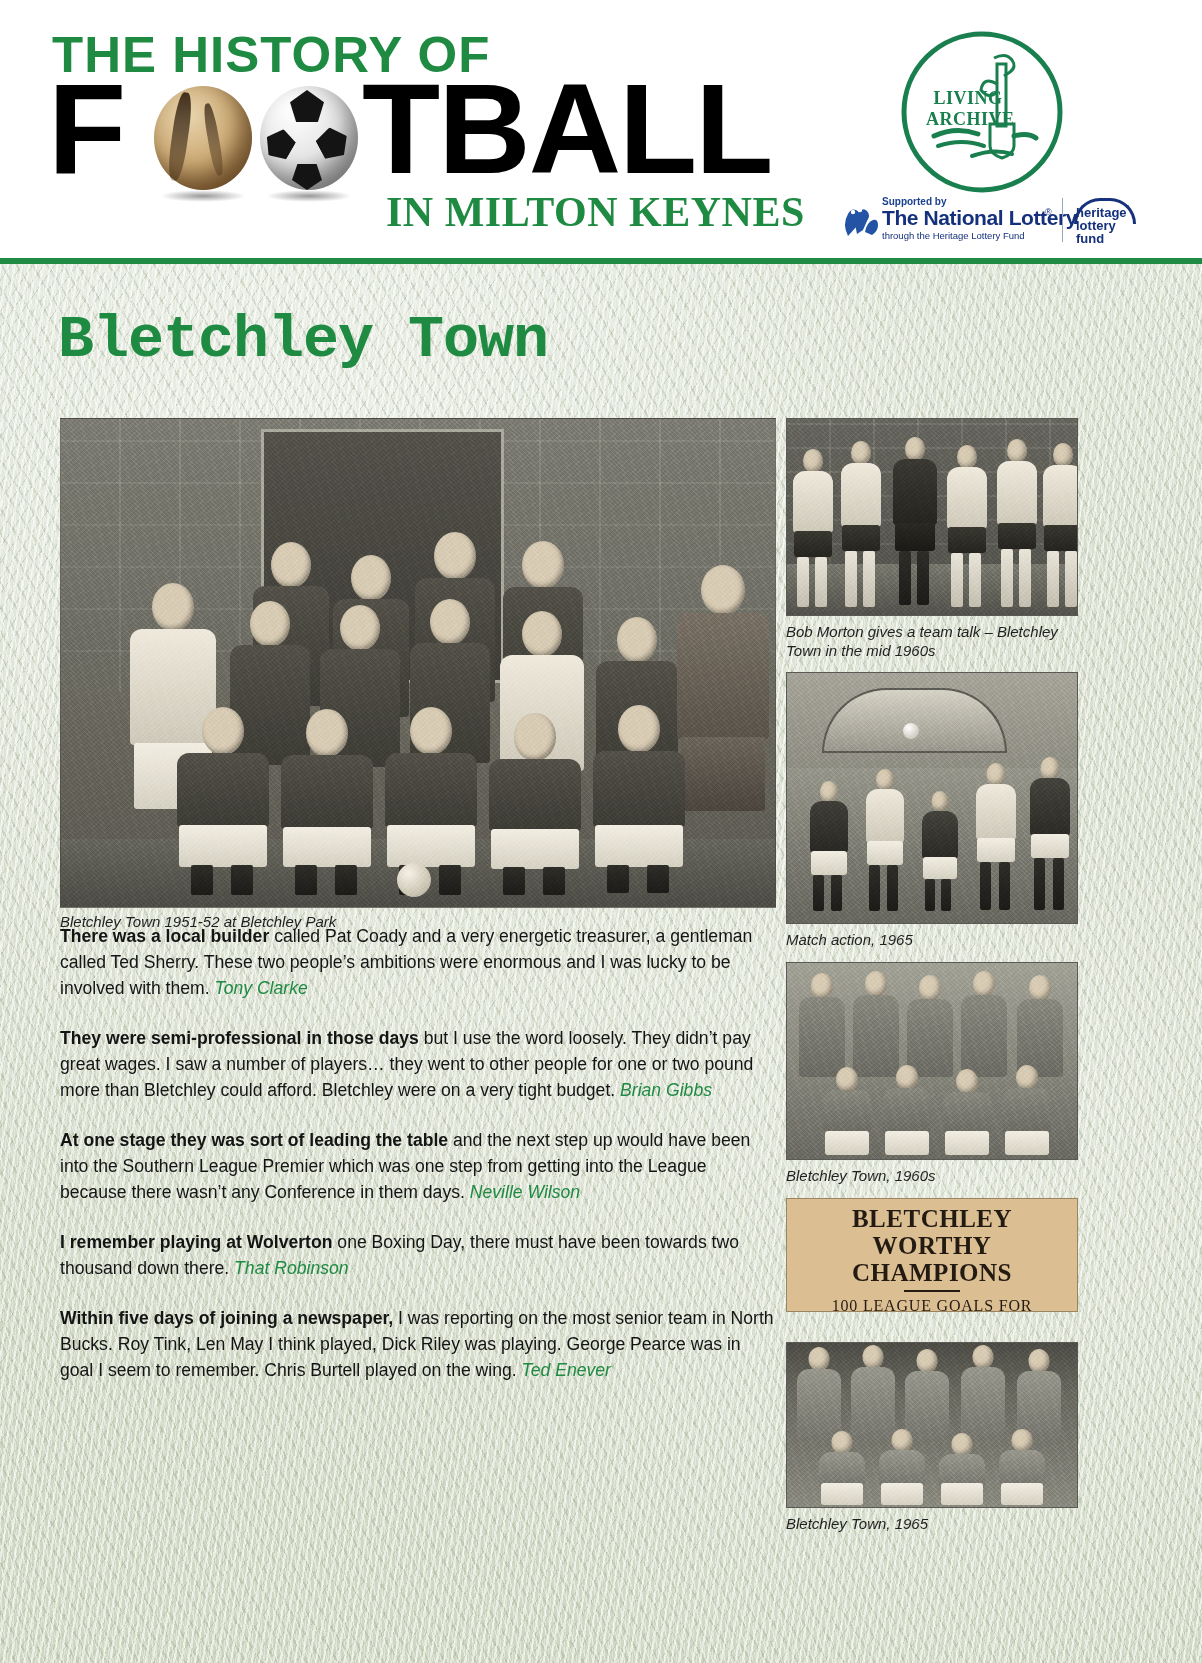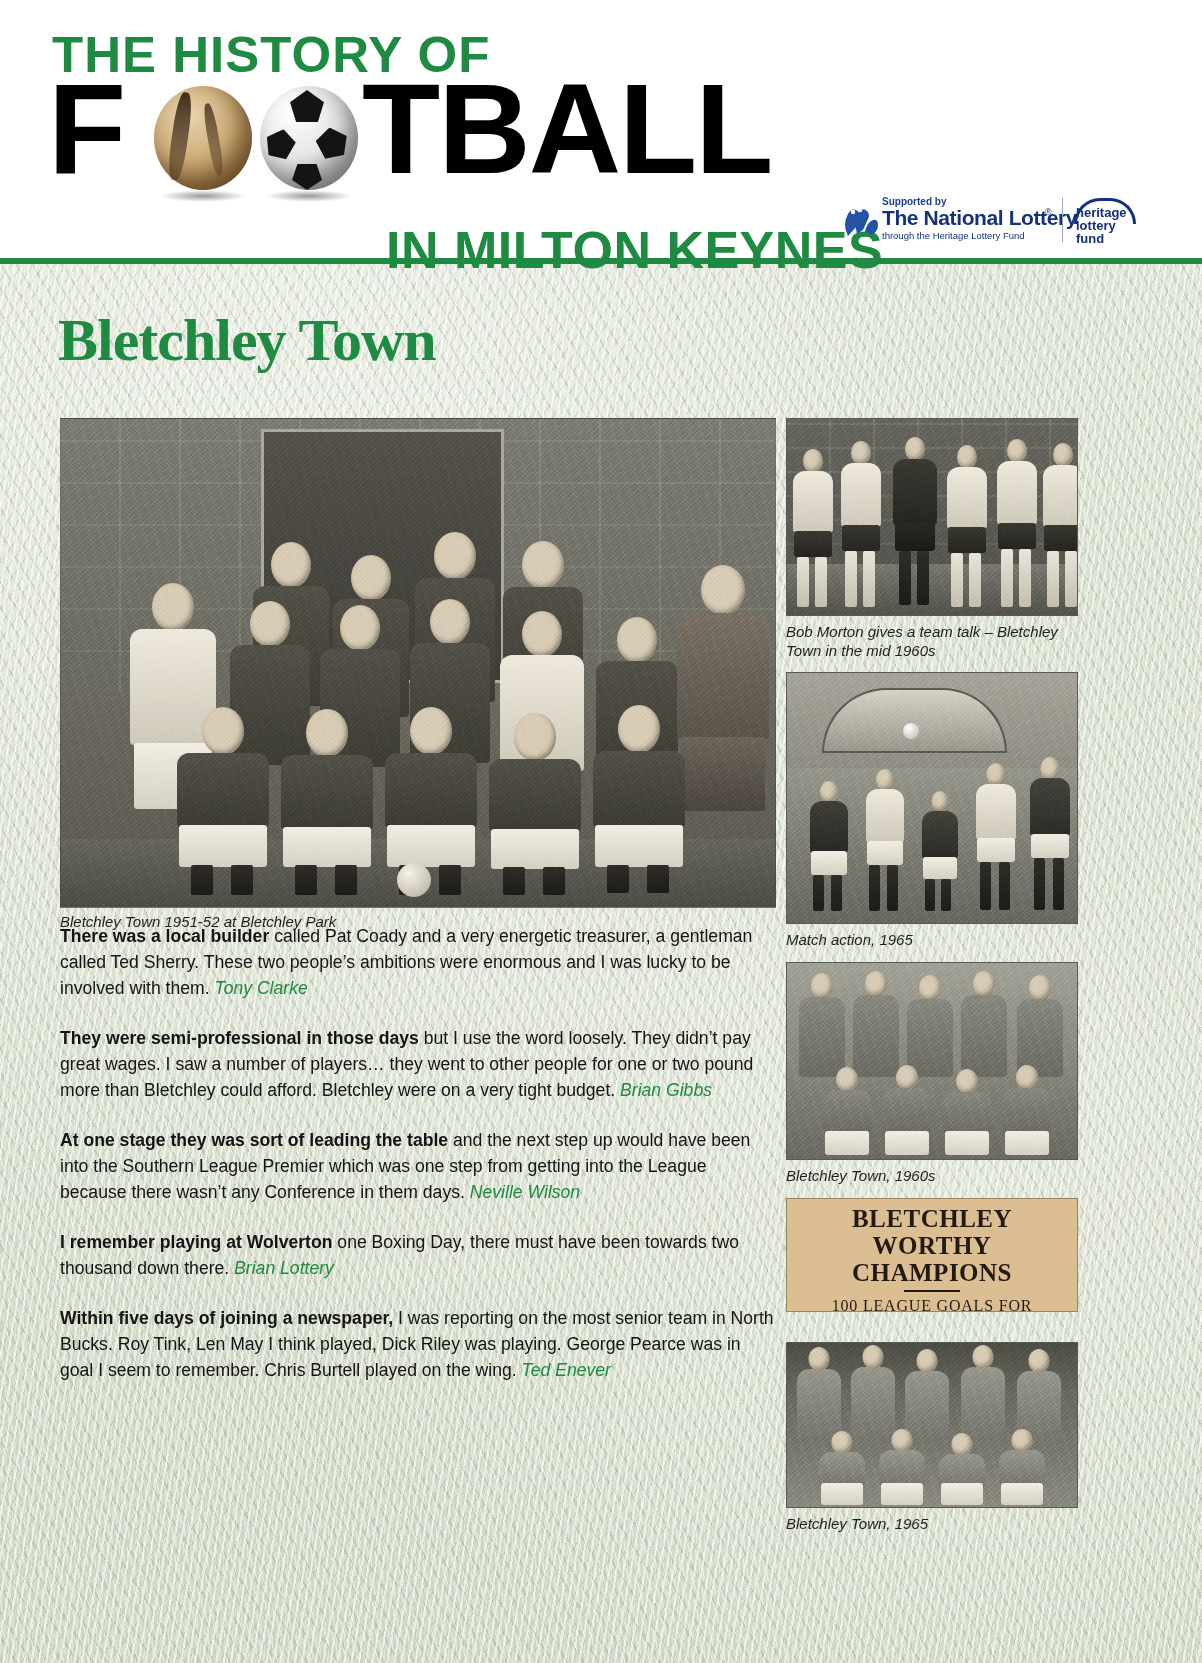--- a/index.html
+++ b/index.html
@@ -129,26 +129,25 @@
     position: absolute;
     top: 120px;
     width: 86px; height: 12px;
     border-radius: 50%;
     background: radial-gradient(ellipse, rgba(0,0,0,.40), rgba(0,0,0,0) 70%);
   }
 
   .hdr-in-mk {
     position: absolute;
     left: 386px; top: 188px;
-    font-size: 52px;
+    font-size: 42px;
     font-weight: bold;
     letter-spacing: 0.5px;
     color: #1f8a42;
-    font-family: Liberation Sans, sans-serif;
-    margin-top: 32px;
+    font-family: Liberation Serif, serif;
   }
 
   
   .la-logo {
     position: absolute;
     left: 898px; top: 28px;
     width: 168px; height: 168px;
   }
   .la-text {
     position: absolute;
@@ -219,21 +218,21 @@
   }
 
   
   .page-title {
     position: absolute;
     left: 58px; top: 306px;
     font-size: 60px;
     font-weight: bold;
     color: #1f8a42;
     letter-spacing: -1px;
-    font-family: Liberation Serif, serif;
+    font-family: Liberation Mono, monospace;
   }
 
   
   .photo {
     position: absolute;
     overflow: hidden;
     background: #6e6e68;
     border: 1px solid rgba(0,0,0,.18);
   }
 
@@ -421,20 +420,37 @@
         <span class="pent p3"></span>
         <span class="pent p4"></span>
       </div>
       <div class="ball-shadow" style="left:218px;"></div>
 
       <span class="wm-letter" style="left:314px;">TBALL</span>
     </div>
 
     <div class="hdr-in-mk">IN MILTON KEYNES</div>
 
+    <div class="la-logo">
+      <svg width="168" height="168" viewBox="0 0 168 168">
+        <circle cx="84" cy="84" r="78" fill="none" stroke="#1a7f4f" stroke-width="5"></circle>
+        <path d="M96 30 q12 -6 18 2 q5 7 -2 12 l-6 4" fill="none" stroke="#1a7f4f" stroke-width="3"></path>
+        <rect x="99" y="36" width="9" height="62" fill="none" stroke="#1a7f4f" stroke-width="3"></rect>
+        <path d="M99 56 q-14 -8 -16 6 q8 10 16 2" fill="none" stroke="#1a7f4f" stroke-width="3"></path>
+        <path d="M92 96 h24 v22 q0 8 -12 12 q-12 -4 -12 -12 z" fill="none" stroke="#1a7f4f" stroke-width="3"></path>
+        <path d="M36 108 q22 -10 44 -2" fill="none" stroke="#1a7f4f" stroke-width="5" stroke-linecap="round"></path>
+        <path d="M40 118 q24 -8 46 0" fill="none" stroke="#1a7f4f" stroke-width="4" stroke-linecap="round"></path>
+        <path d="M116 108 q14 -4 22 2" fill="none" stroke="#1a7f4f" stroke-width="5" stroke-linecap="round"></path>
+        <path d="M74 128 q22 -8 40 -2" fill="none" stroke="#1a7f4f" stroke-width="4" stroke-linecap="round"></path>
+      </svg>
+      <div class="la-text">
+        <span>LIVING</span><br>
+        <span>ARCHIVE</span>
+      </div>
+    </div>
 
     <div class="lottery-block">
       <svg width="40" height="44" viewBox="0 0 40 44" style="position:absolute;left:0;top:2px;">
         <path d="M8 38 q-6 -12 0 -22 q3 -6 8 -4 q5 2 3 9 l-2 7" fill="#2453a6"></path>
         <path d="M17 36 q-4 -14 2 -22 q4 -5 8 -1 q4 4 0 10 l-4 9" fill="#2453a6"></path>
         <path d="M25 34 q2 -10 8 -12 q5 -1 5 5 q0 6 -6 10" fill="#2453a6"></path>
         <circle cx="13" cy="14" r="2.2" fill="#ffffff"></circle>
         <circle cx="20" cy="12" r="2.2" fill="#ffffff"></circle>
       </svg>
       <div class="nl-sup">Supported by</div>
@@ -767,20 +783,20 @@
     <p class="para">
       <span class="lead">There was a local builder</span><span> called Pat Coady and a very energetic treasurer, a gentleman called Ted Sherry. These two people’s ambitions were enormous and I was lucky to be involved with them. </span><span class="src">Tony Clarke</span>
     </p>
     <p class="para">
       <span class="lead">They were semi-professional in those days</span><span> but I use the word loosely. They didn’t pay great wages. I saw a number of players… they went to other people for one or two pound more than Bletchley could afford. Bletchley were on a very tight budget. </span><span class="src">Brian Gibbs</span>
     </p>
     <p class="para">
       <span class="lead">At one stage they was sort of leading the table</span><span> and the next step up would have been into the Southern League Premier which was one step from getting into the League because there wasn’t any Conference in them days. </span><span class="src">Neville Wilson</span>
     </p>
     <p class="para">
-      <span class="lead">I remember playing at Wolverton</span><span> one Boxing Day, there must have been towards two thousand down there.  </span><span class="src">Brian Lottery</span>
+      <span class="lead">I remember playing at Wolverton</span><span> one Boxing Day, there must have been towards two thousand down there.  </span><span class="src">That Robinson</span>
     </p>
     <p class="para">
       <span class="lead">Within five days of joining a newspaper,</span><span> I was reporting on the most senior team in North Bucks. Roy Tink, Len May I think played, Dick Riley was playing. George Pearce was in goal I seem to remember. Chris Burtell played on the wing. </span><span class="src">Ted Enever</span>
     </p>
   </div>
 
 </div>
 
 </body></html>

